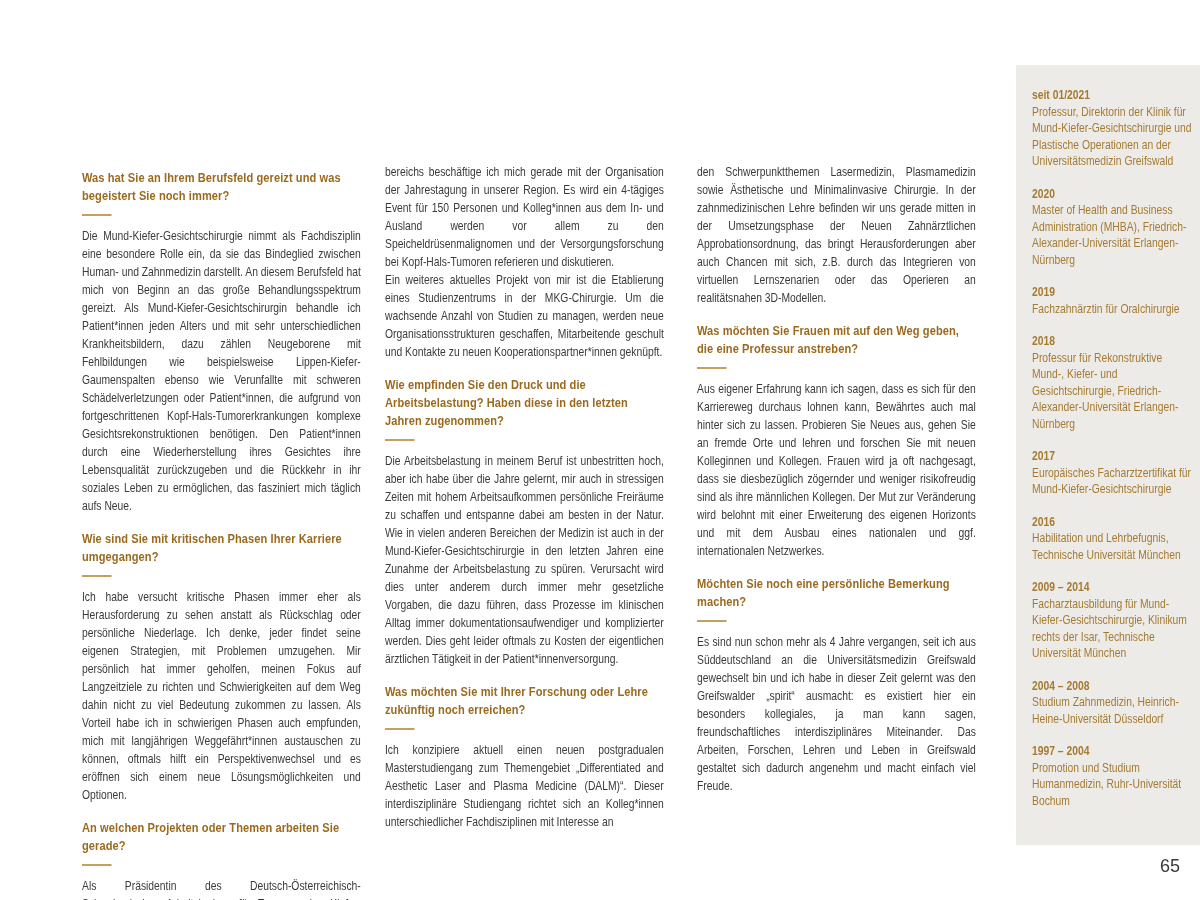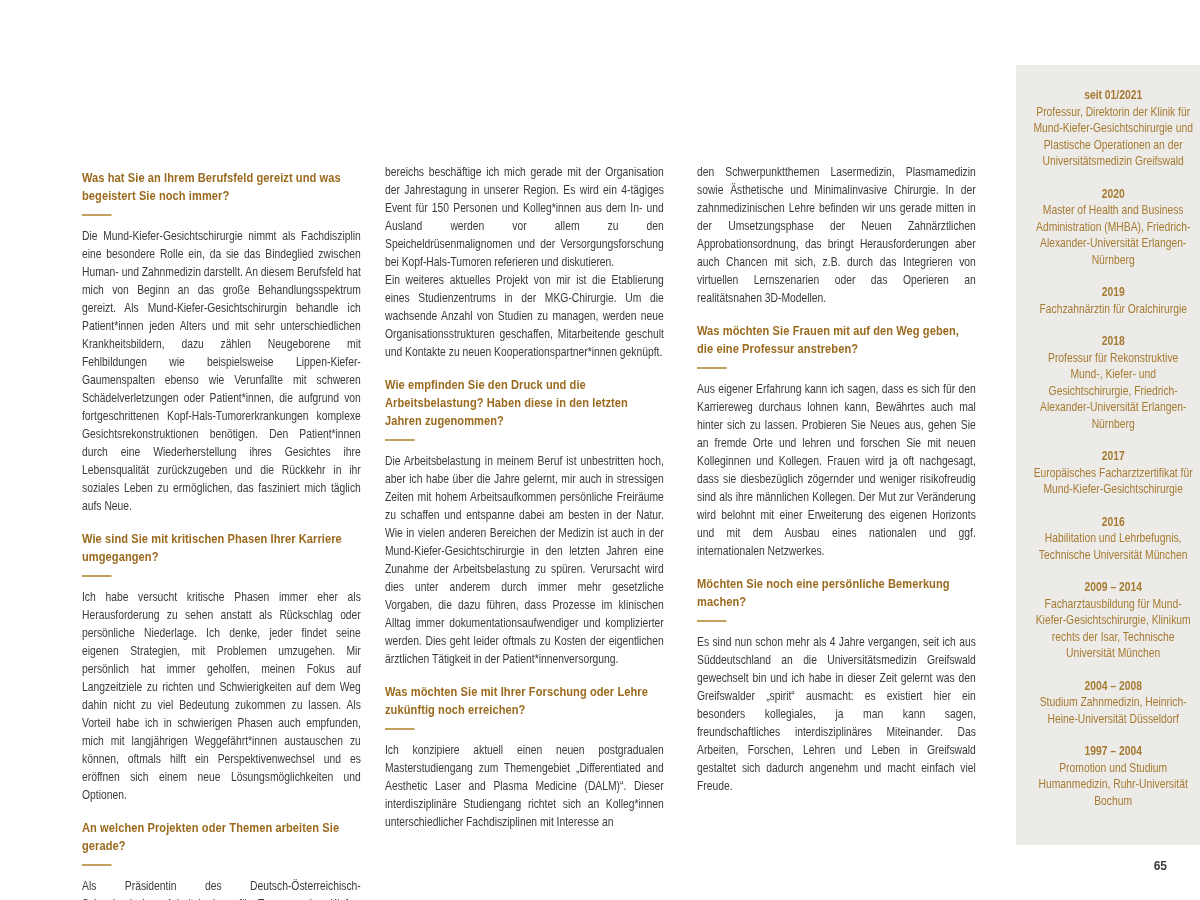--- a/index.html
+++ b/index.html
@@ -31,37 +31,36 @@
   .para {
     font-size:12.6px; line-height:18px; color:#3a3a3a;
     text-align:justify; hyphens:auto; -webkit-hyphens:auto;
   }
   .para + .para { margin-top:0; }
 
   
   .sidebar {
     position:absolute; left:1016px; top:65px; width:184px; height:780px;
     background:#edebe8;
-    text-align:center;
   }
   .sidebar-inner {
     position:absolute; left:16px; top:22px; width:198px;
     transform:scaleX(0.82); transform-origin:0 0;
   }
   .cv-entry { margin-bottom:16px; }
   .cv-year {
     font-size:12.6px; line-height:16.5px; font-weight:bold; color:#a57a31;
   }
   .cv-text {
     font-size:12.6px; line-height:16.5px; color:#a57a31;
   }
 
   .page-number {
-    position:absolute; right:33px; top:857px;
-    font-size:12px; line-height:18px; color:#3a3a3a;font-weight:bold;
+    position:absolute; right:20px; top:857px;
+    font-size:18px; line-height:18px; color:#3a3a3a;
   }
 </style>
 </head>
 <body>
 
 <div class="page">
 
   <section class="col col-1">
     <div class="q-block">
       <h3 class="q">Was hat Sie an Ihrem Berufsfeld gereizt und was begeistert Sie noch immer?</h3>

